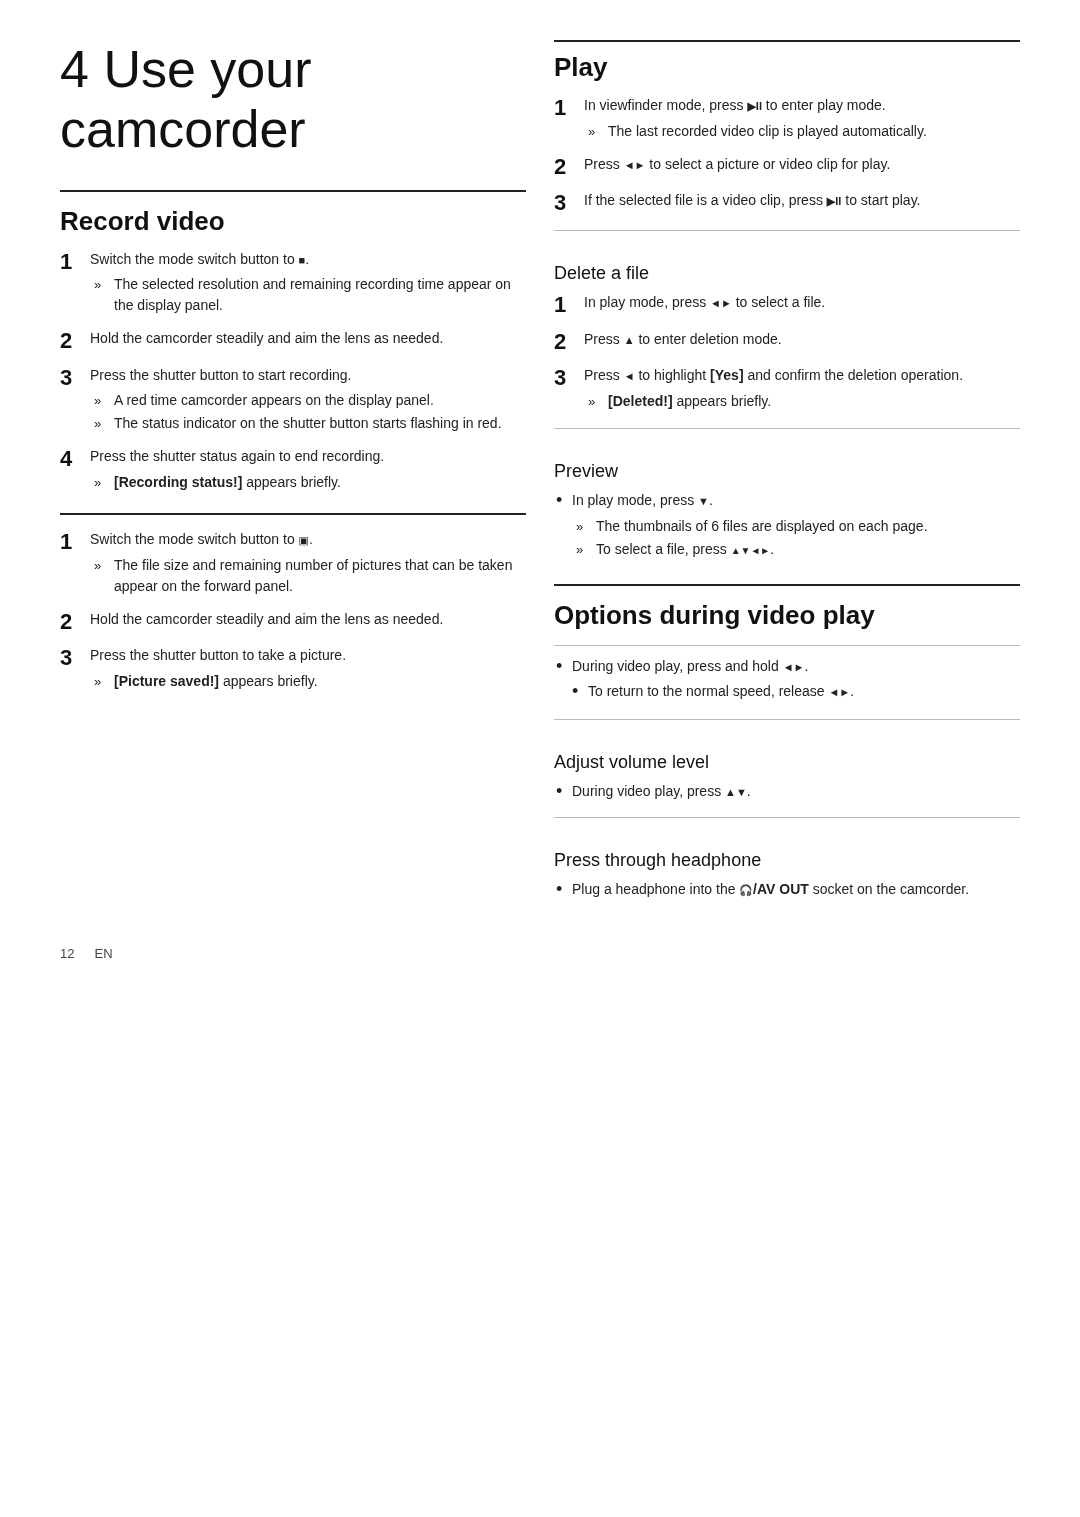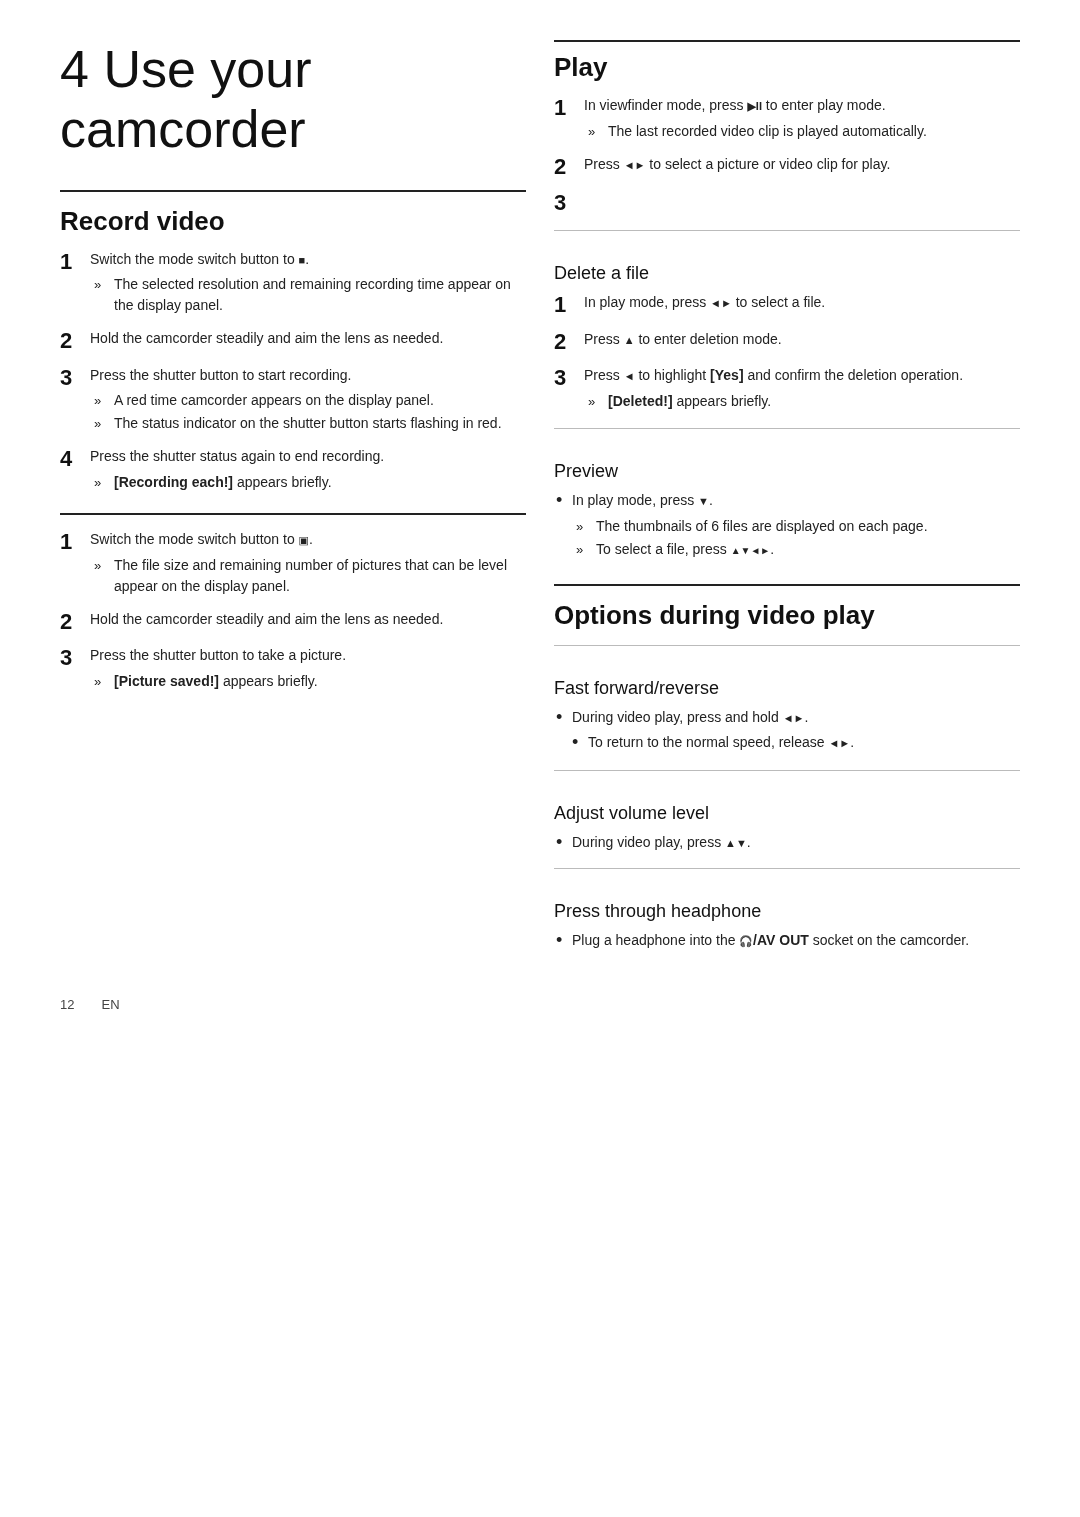--- a/index.html
+++ b/index.html
@@ -157,21 +157,21 @@
 
     .bold-bracket {
       font-weight: 700;
     }
 
     .page-footer {
       margin-top: 40px;
       font-size: 13px;
       color: #444;
       display: flex;
-      gap: 27px;
+      gap: 20px;
     }
 
     
     .icon-video:before { content: '■'; font-size: 11px; }
     .icon-camera:before { content: '▣'; font-size: 11px; }
 
     .right-column .chapter-top-divider {
       border: none;
       border-top: 2px solid #222;
       margin-bottom: 10px;
@@ -232,40 +232,40 @@
           </div>
         </li>
 
         <li>
           <span class="step-num">4</span>
           <div class="step-content">
             <span>Press the shutter status again to end recording.</span>
             <ul class="sub-bullets">
               <li>
                 <span class="bullet-marker">»</span>
-                <span><span class="bold-bracket">[Recording each!]</span> appears briefly.</span>
+                <span><span class="bold-bracket">[Recording status!]</span> appears briefly.</span>
               </li>
             </ul>
           </div>
         </li>
       </ol>
 
       <hr class="section-divider">
 
 
       <ol class="steps">
 
         <li>
           <span class="step-num">1</span>
           <div class="step-content">
             <span>Switch the mode switch button to <span class="icon-camera"></span>.</span>
             <ul class="sub-bullets">
               <li>
                 <span class="bullet-marker">»</span>
-                <span>The file size and remaining number of pictures that can be level appear on the display panel.</span>
+                <span>The file size and remaining number of pictures that can be taken appear on the forward panel.</span>
               </li>
             </ul>
           </div>
         </li>
 
         <li>
           <span class="step-num">2</span>
           <div class="step-content">
             <span>Hold the camcorder steadily and aim the lens as needed.</span>
           </div>
@@ -310,20 +310,23 @@
 
         <li>
           <span class="step-num">2</span>
           <div class="step-content">
             <span>Press <span style="font-size:11px;font-weight:bold;">◄►</span> to select a picture or video clip for play.</span>
           </div>
         </li>
 
         <li>
           <span class="step-num">3</span>
+          <div class="step-content">
+            <span>If the selected file is a video clip, press <span style="font-size:11px;font-weight:bold;">▶II</span> to start play.</span>
+          </div>
         </li>
       </ol>
 
       <hr class="thin-divider">
 
       <h3 class="subsection-title">Delete a file</h3>
 
       <ol class="steps">
         <li>
           <span class="step-num">1</span>
@@ -373,21 +376,20 @@
           </div>
         </li>
       </ul>
 
       <hr class="section-divider" style="margin-top:22px;">
 
       <h2 class="section-title">Options during video play</h2>
 
       <hr class="thin-divider">
 
-      <h3 class="subsection-title">Fast forward/reverse</h3>
 
       <ul class="bullet-list">
         <li>
           <span class="dot">•</span>
           <div>
             <span>During video play, press and hold <span style="font-size:11px;font-weight:bold;">◄►</span>.</span>
             <ul class="inner-list">
               <li>
                 <span class="dot">•</span>
                 <span>To return to the normal speed, release <span style="font-size:11px;font-weight:bold;">◄►</span>.</span>

